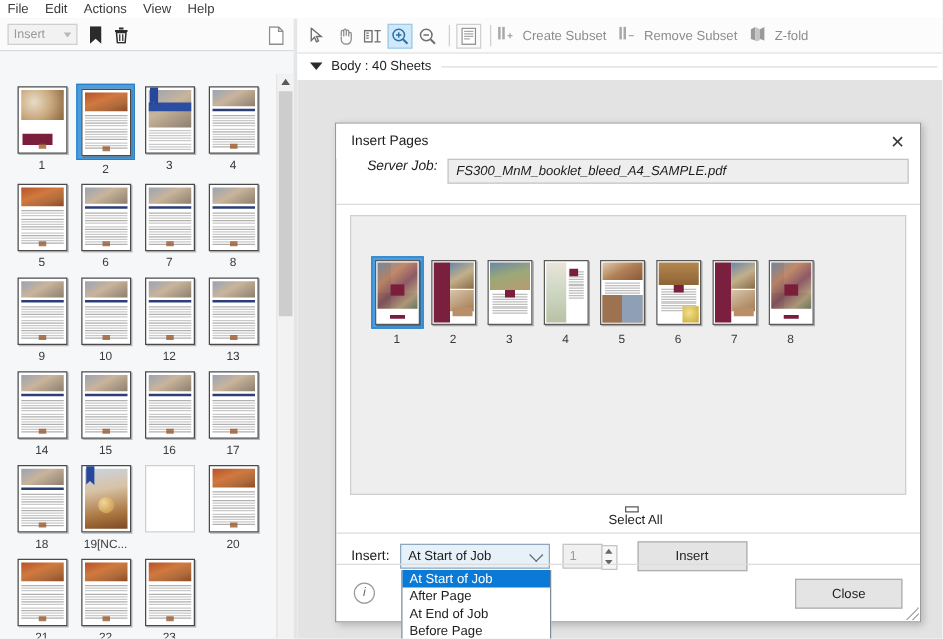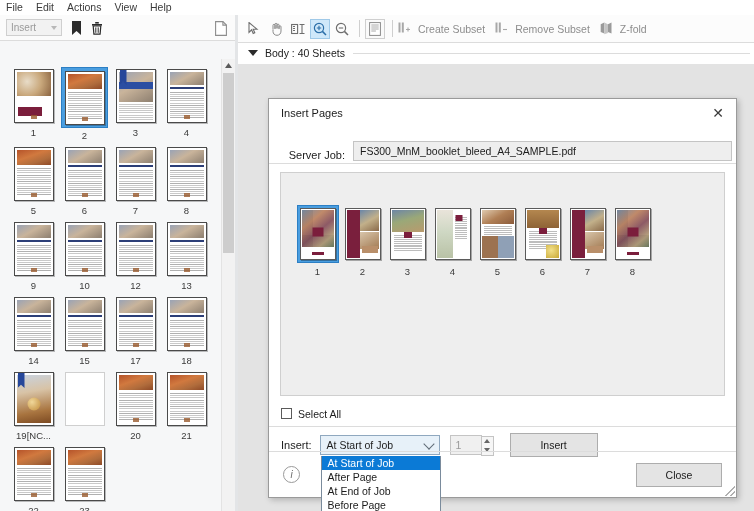--- a/index.html
+++ b/index.html
@@ -264,23 +264,24 @@
     background:#ffffff;
   }
   #modal-title .mt { font-size: 11px; color: #1c1c1c; }
   #modal-close {
     width:20px;height:20px;display:flex;align-items:center;justify-content:center;
     cursor:pointer; color:#3a3a3a; font-size:14px; line-height:1;
   }
 
   #job-row {
     height: 34px;
-    display:flex; align-items:flex-end;
-    padding: 0 4px;
+    display:flex; align-items:flex-start;
+    padding: 0 9px;
     box-sizing:border-box;
+    font-style:italic;
   }
   #job-row .lab { font-size:11px; color:#1c1c1c; width:72px; text-align:right; margin-right:8px; }
   #job-field {
     flex: 1;
     height: 20px;
     background: #eeeeee;
     border: 1px solid #c4c4c4;
     display: flex; align-items: center;
     padding-left: 6px;
     box-sizing: border-box;
@@ -364,20 +365,21 @@
   .d-jars { position:absolute; left:1px; right:1px; top:1px; height:18px;
     background: linear-gradient(180deg,#b4874f,#8e6336); }
   .d-lemon { position:absolute; right:1px; bottom:1px; width:13px; height:13px;
     background: radial-gradient(circle at 40% 40%,#f2e08a,#c9a835); }
 
   #selectall-row {
     display:flex; align-items:center;
     padding: 9px 0 0 12px;
     box-sizing:border-box;
     height: 26px;
+    flex-direction: column;
   }
   .cbx {
     width: 11px; height: 11px;
     border: 1px solid #5a5a5a;
     background: #ffffff;
     margin-right: 6px;
     cursor:pointer;
     box-sizing:border-box;
   }
   #selectall-row .lab { font-size:10.5px; color:#1c1c1c; }
@@ -835,20 +837,43 @@
                 <div class="t-band t-line" style="top:36.7px"></div>
                 <div class="t-band t-line" style="top:38.8px"></div>
                 <div class="t-band t-line d" style="top:40.900000000000006px"></div>
                 <div class="t-band t-line" style="top:43px"></div>
                 <div class="t-band t-line" style="top:45.1px"></div>
                 <div class="t-band t-line d" style="top:47.2px"></div>
                 <div class="t-footer"></div>
               </div>
             </div>
             <div class="pv-num">15</div>
+          </div>
+          <div class="pv-cell">
+            <div class="pv-thumb-wrap">
+              <div class="pv-thumb">
+                <div class="t-band t-photo-top2"></div>
+                <div class="t-band t-rule" style="top:17px"></div>
+                <div class="t-band t-line d" style="top:22px"></div>
+                <div class="t-band t-line" style="top:24.1px"></div>
+                <div class="t-band t-line" style="top:26.2px"></div>
+                <div class="t-band t-line d" style="top:28.3px"></div>
+                <div class="t-band t-line" style="top:30.4px"></div>
+                <div class="t-band t-line" style="top:32.5px"></div>
+                <div class="t-band t-line d" style="top:34.6px"></div>
+                <div class="t-band t-line" style="top:36.7px"></div>
+                <div class="t-band t-line" style="top:38.8px"></div>
+                <div class="t-band t-line d" style="top:40.900000000000006px"></div>
+                <div class="t-band t-line" style="top:43px"></div>
+                <div class="t-band t-line" style="top:45.1px"></div>
+                <div class="t-band t-line d" style="top:47.2px"></div>
+                <div class="t-footer"></div>
+              </div>
+            </div>
+            <div class="pv-num">16</div>
           </div>
           <div class="pv-cell">
             <div class="pv-thumb-wrap">
               <div class="pv-thumb">
                 <div class="t-band t-photo-top2"></div>
                 <div class="t-band t-rule" style="top:17px"></div>
                 <div class="t-band t-line d" style="top:22px"></div>
                 <div class="t-band t-line" style="top:24.1px"></div>
                 <div class="t-band t-line" style="top:26.2px"></div>
                 <div class="t-band t-line d" style="top:28.3px"></div>

